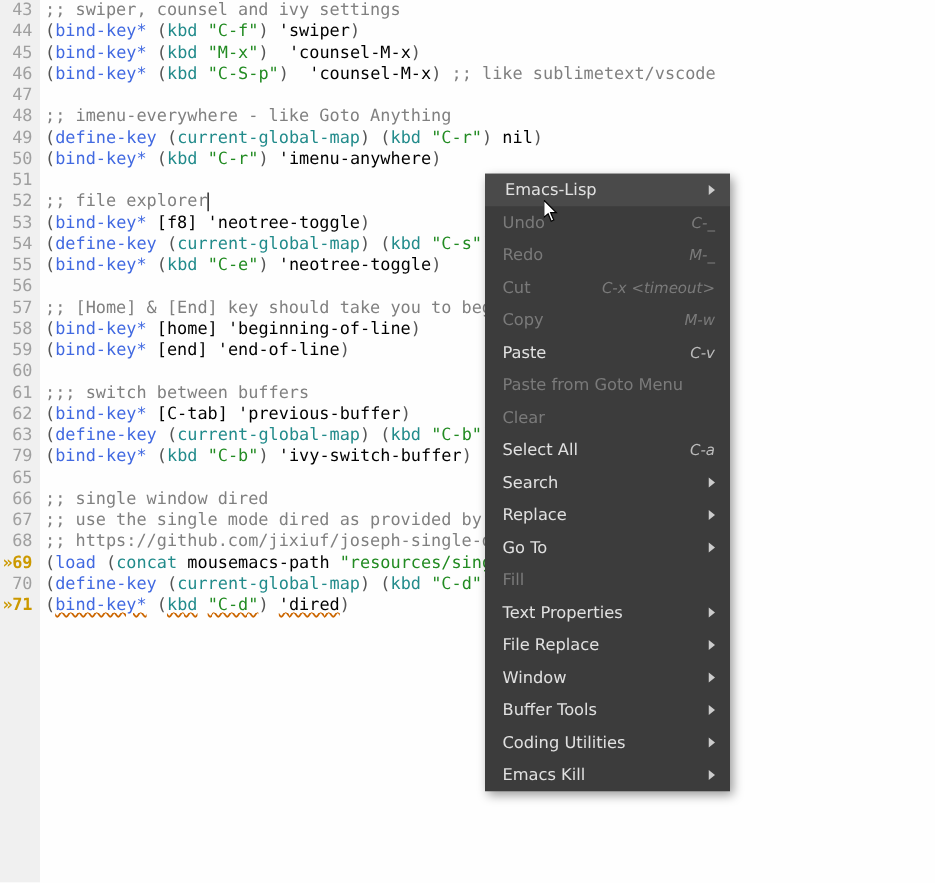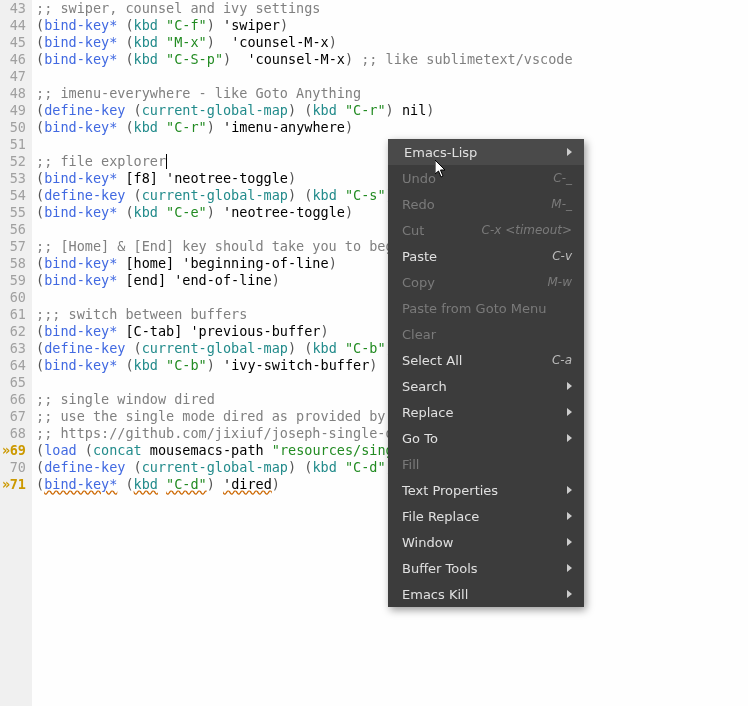--- a/index.html
+++ b/index.html
@@ -131,21 +131,21 @@
       <div class="gutter-line">54</div>
       <div class="gutter-line">55</div>
       <div class="gutter-line">56</div>
       <div class="gutter-line">57</div>
       <div class="gutter-line">58</div>
       <div class="gutter-line">59</div>
       <div class="gutter-line">60</div>
       <div class="gutter-line">61</div>
       <div class="gutter-line">62</div>
       <div class="gutter-line">63</div>
-      <div class="gutter-line">64</div>
+      <div class="gutter-line">79</div>
       <div class="gutter-line">65</div>
       <div class="gutter-line">66</div>
       <div class="gutter-line">67</div>
       <div class="gutter-line">68</div>
       <div class="gutter-line gutter-mark">69</div>
       <div class="gutter-line">70</div>
       <div class="gutter-line gutter-mark">71</div>
     </div>
   <div class="code" id="code"><div class="code-line"><span class="cmt">;; swiper, counsel and ivy settings</span></div><div class="code-line"><span class="paren">(</span><span class="kw">bind-key*</span> <span class="paren">(</span><span class="fn">kbd</span> <span class="str">"C-f"</span><span class="paren">)</span> 'swiper<span class="paren">)</span></div><div class="code-line"><span class="paren">(</span><span class="kw">bind-key*</span> <span class="paren">(</span><span class="fn">kbd</span> <span class="str">"M-x"</span><span class="paren">)</span>  'counsel-M-x<span class="paren">)</span></div><div class="code-line"><span class="paren">(</span><span class="kw">bind-key*</span> <span class="paren">(</span><span class="fn">kbd</span> <span class="str">"C-S-p"</span><span class="paren">)</span>  'counsel-M-x<span class="paren">)</span> <span class="cmt">;; like sublimetext/vscode</span></div><div class="code-line"></div><div class="code-line"><span class="cmt">;; imenu-everywhere - like Goto Anything</span></div><div class="code-line"><span class="paren">(</span><span class="kw">define-key</span> <span class="paren">(</span><span class="fn">current-global-map</span><span class="paren">)</span> <span class="paren">(</span><span class="fn">kbd</span> <span class="str">"C-r"</span><span class="paren">)</span> nil<span class="paren">)</span></div><div class="code-line"><span class="paren">(</span><span class="kw">bind-key*</span> <span class="paren">(</span><span class="fn">kbd</span> <span class="str">"C-r"</span><span class="paren">)</span> 'imenu-anywhere<span class="paren">)</span></div><div class="code-line"></div><div class="code-line"><span class="cmt">;; file explorer</span><span class="cursor"></span></div><div class="code-line"><span class="paren">(</span><span class="kw">bind-key*</span> [f8] 'neotree-toggle<span class="paren">)</span></div><div class="code-line"><span class="paren">(</span><span class="kw">define-key</span> <span class="paren">(</span><span class="fn">current-global-map</span><span class="paren">)</span> <span class="paren">(</span><span class="fn">kbd</span> <span class="str">"C-s"</span><span class="paren">)</span></div><div class="code-line"><span class="paren">(</span><span class="kw">bind-key*</span> <span class="paren">(</span><span class="fn">kbd</span> <span class="str">"C-e"</span><span class="paren">)</span> 'neotree-toggle<span class="paren">)</span></div><div class="code-line"></div><div class="code-line"><span class="cmt">;; [Home] &amp; [End] key should take you to beg</span></div><div class="code-line"><span class="paren">(</span><span class="kw">bind-key*</span> [home] 'beginning-of-line<span class="paren">)</span></div><div class="code-line"><span class="paren">(</span><span class="kw">bind-key*</span> [end] 'end-of-line<span class="paren">)</span></div><div class="code-line"></div><div class="code-line"><span class="cmt">;;; switch between buffers</span></div><div class="code-line"><span class="paren">(</span><span class="kw">bind-key*</span> [C-tab] 'previous-buffer<span class="paren">)</span></div><div class="code-line"><span class="paren">(</span><span class="kw">define-key</span> <span class="paren">(</span><span class="fn">current-global-map</span><span class="paren">)</span> <span class="paren">(</span><span class="fn">kbd</span> <span class="str">"C-b"</span><span class="paren">)</span></div><div class="code-line"><span class="paren">(</span><span class="kw">bind-key*</span> <span class="paren">(</span><span class="fn">kbd</span> <span class="str">"C-b"</span><span class="paren">)</span> 'ivy-switch-buffer<span class="paren">)</span></div><div class="code-line"></div><div class="code-line"><span class="cmt">;; single window dired</span></div><div class="code-line"><span class="cmt">;; use the single mode dired as provided by </span></div><div class="code-line"><span class="cmt">;; https://github.com/jixiuf/joseph-single-d</span></div><div class="code-line"><span class="paren">(</span><span class="kw">load</span> <span class="paren">(</span><span class="fn">concat</span> mousemacs-path <span class="str">"resources/sing</span></div><div class="code-line"><span class="paren">(</span><span class="kw">define-key</span> <span class="paren">(</span><span class="fn">current-global-map</span><span class="paren">)</span> <span class="paren">(</span><span class="fn">kbd</span> <span class="str">"C-d"</span><span class="paren">)</span></div><div class="code-line"><span class="paren">(</span><span class="kw err">bind-key*</span> <span class="paren">(</span><span class="fn err">kbd</span> <span class="str err">"C-d"</span><span class="paren">)</span> <span class="err">'dired</span><span class="paren">)</span></div></div>
 </div>
@@ -160,29 +160,29 @@
       <span class="menu-shortcut">C-_</span>
     </div>
     <div class="menu-item disabled">
       <span>Redo</span>
       <span class="menu-shortcut">M-_</span>
     </div>
     <div class="menu-item disabled">
       <span>Cut</span>
       <span class="menu-shortcut">C-x &lt;timeout&gt;</span>
     </div>
+    <div class="menu-item disabled">
+      <span>Copy</span>
+      <span class="menu-shortcut">M-w</span>
+    </div>
     <div class="menu-item">
       <span>Paste</span>
       <span class="menu-shortcut">C-v</span>
     </div>
     <div class="menu-item disabled">
-      <span>Copy</span>
-      <span class="menu-shortcut">M-w</span>
-    </div>
-    <div class="menu-item disabled">
       <span>Paste from Goto Menu</span>
     </div>
     <div class="menu-item disabled">
       <span>Clear</span>
     </div>
     <div class="menu-item">
       <span>Select All</span>
       <span class="menu-shortcut">C-a</span>
     </div>
     <div class="menu-item">
@@ -207,20 +207,24 @@
     <div class="menu-item">
       <span>File Replace</span>
       <span class="submenu-arrow"></span>
     </div>
     <div class="menu-item">
       <span>Window</span>
       <span class="submenu-arrow"></span>
     </div>
     <div class="menu-item">
       <span>Buffer Tools</span>
+      <span class="submenu-arrow"></span>
+    </div>
+    <div class="menu-item">
+      <span>Coding Utilities</span>
       <span class="submenu-arrow"></span>
     </div>
     <div class="menu-item">
       <span>Emacs Kill</span>
       <span class="submenu-arrow"></span>
     </div>
   </div>
 
 <svg class="mouse-cursor" viewBox="0 0 12 18">
   <path d="M0,0 L0,14 L3.5,11 L6,17 L8,16 L5.5,10 L10,10 Z" fill="#fff" stroke="#000" stroke-width="1"></path>

